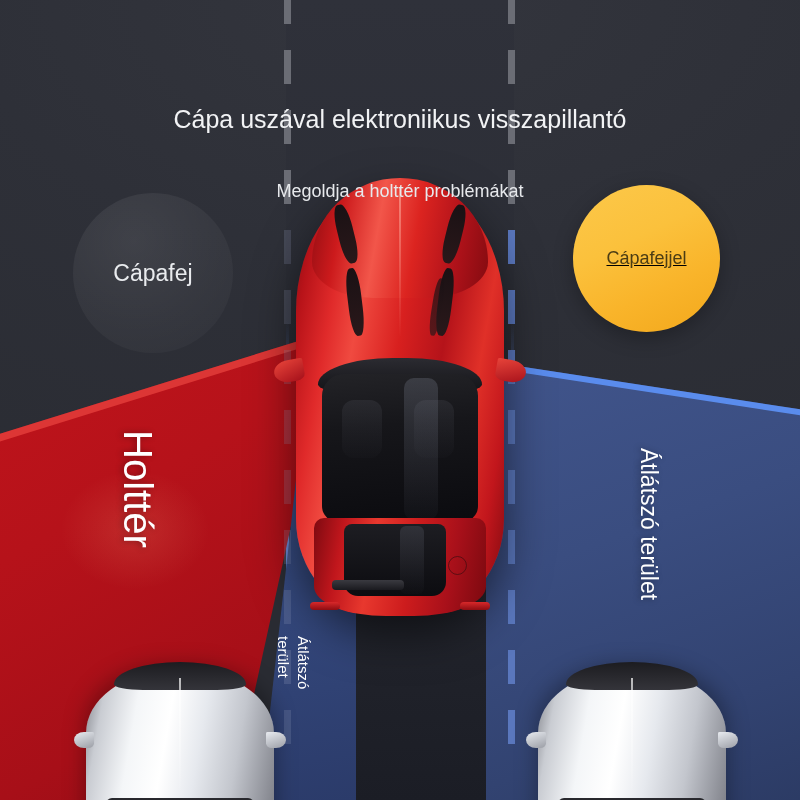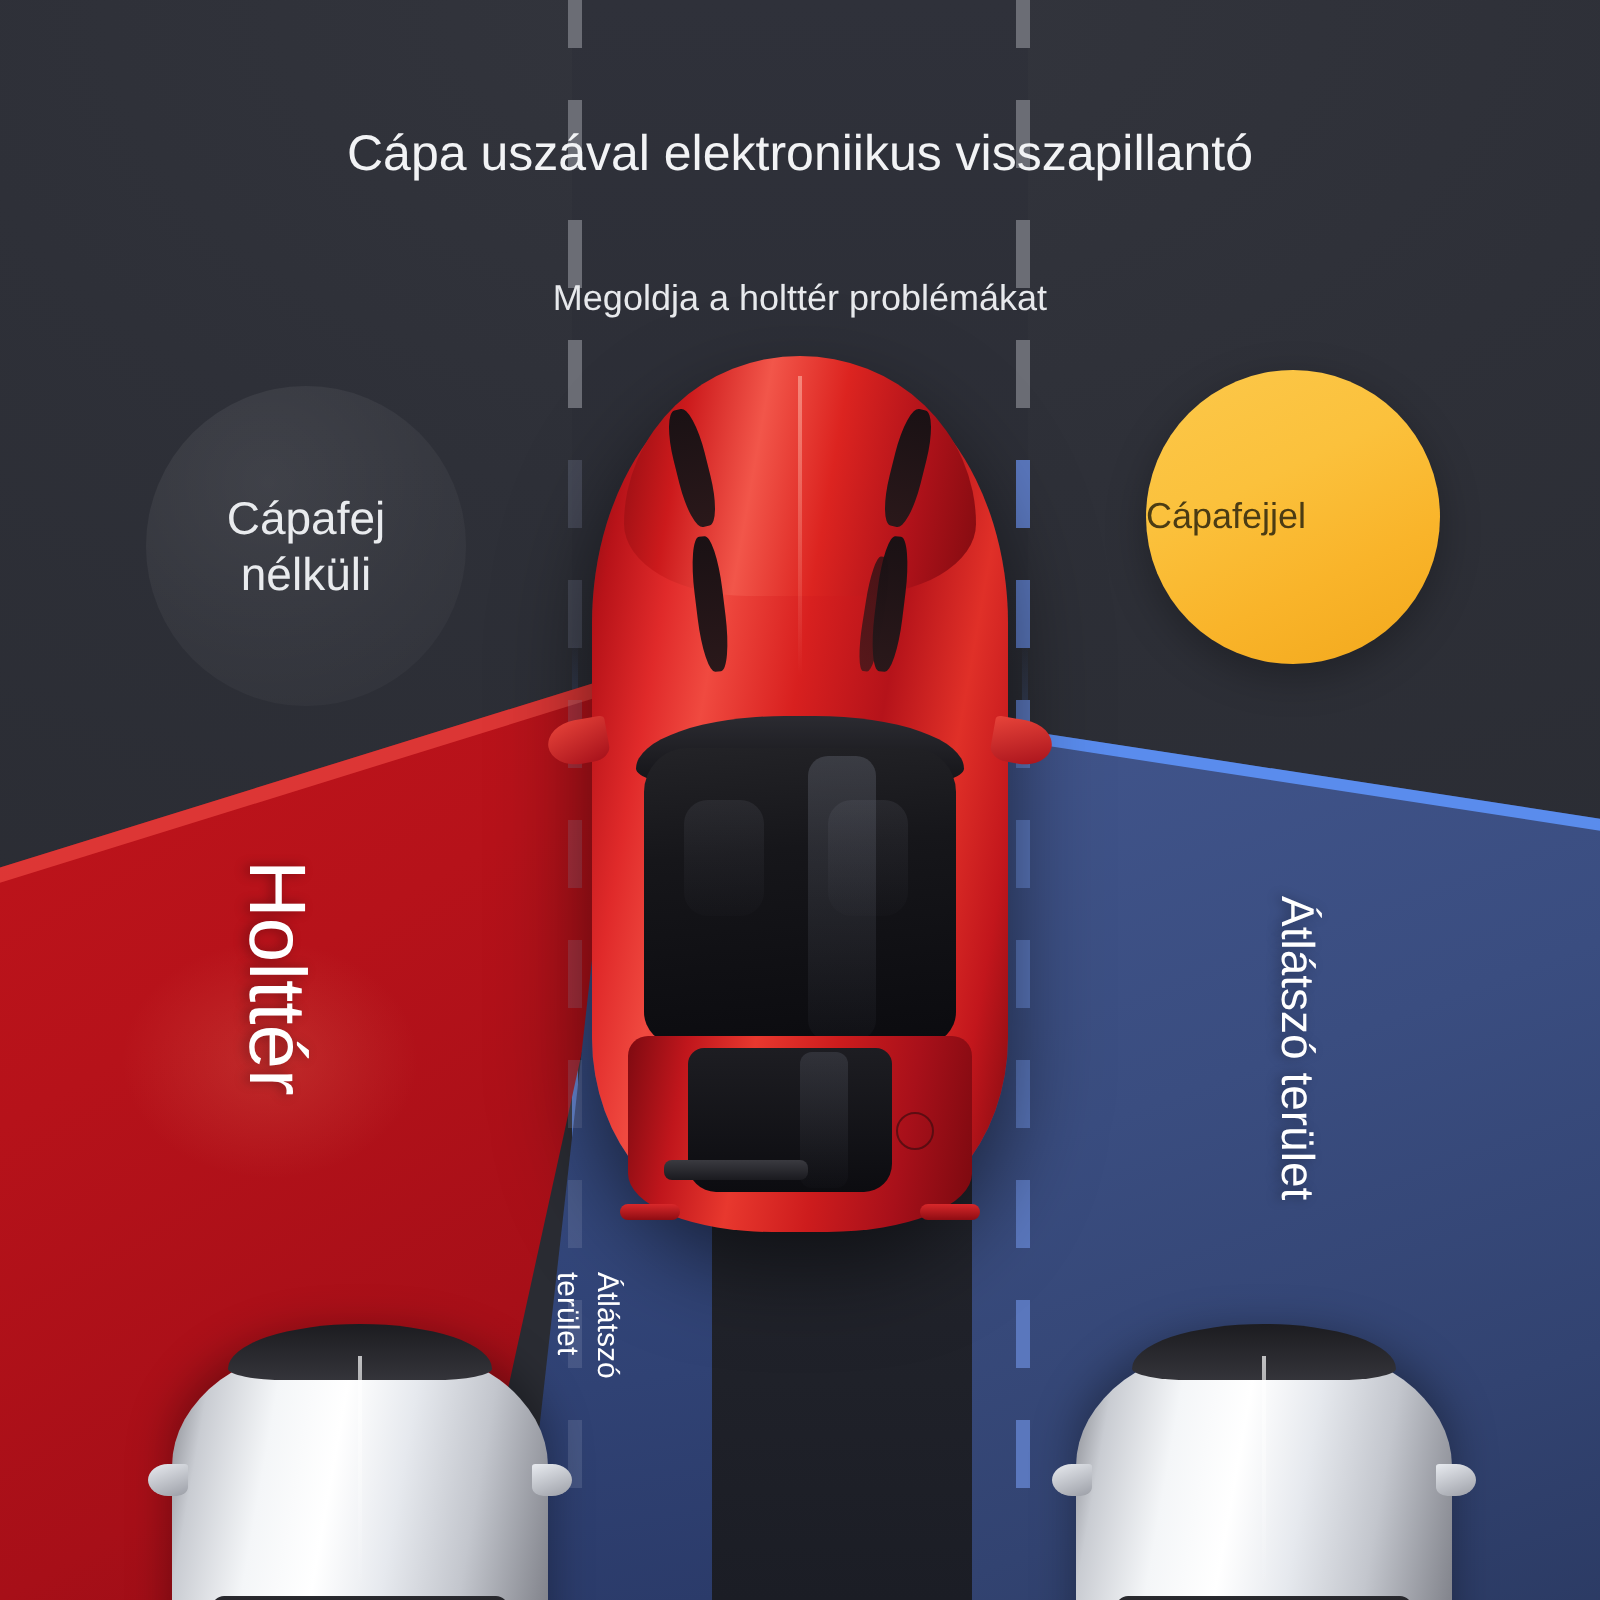--- a/index.html
+++ b/index.html
@@ -203,30 +203,30 @@
     display:flex;align-items:center;justify-content:center;
   }
   .badge-gray-label{
     color:#e9ebee;font-size:23px;line-height:1.22;text-align:center;font-weight:400;
   }
   .badge-yellow{
     position:absolute;left:573px;top:185px;width:147px;height:147px;
     border-radius:50%;
     background:linear-gradient(155deg,#fcc84a 0%,#fbc13c 38%,#f9b42a 68%,#f2a81c 100%);
     box-shadow:0 6px 20px rgba(0,0,0,.28);
-    display:flex;align-items:center;justify-content:flex-start;
+    display:flex;align-items:center;justify-content:center;text-decoration:underline;
   }
   .badge-yellow-label{
     color:#4b3c14;font-size:18px;font-weight:400;
   }
 
   
   .heading{
     position:absolute;left:0;width:800px;text-align:center;
-    color:#f2f3f5;font-weight:400;
+    color:#f2f3f5;font-weight:400;margin-top:42px;
   }
   .heading.h1{top:63px;font-size:25px;}
   .heading.h2{top:139px;font-size:18px;color:#e7e9ec;}
 
   
   .vlabel{
     position:absolute;color:#ffffff;white-space:nowrap;
     transform-origin:left top;
   }
   .vlabel.holtter{
@@ -336,21 +336,20 @@
     <div class="cw-wiper"></div>
 
   </div>
 
   <div class="heading h1">Cápa uszával elektroniikus visszapillantó</div>
   <div class="heading h2">Megoldja a holttér problémákat</div>
 
   <div class="badge-gray">
     <div class="badge-gray-label">
       <div>Cápafej</div>
-      <div>nélküli</div>
     </div>
   </div>
 
   <div class="badge-yellow">
     <span class="badge-yellow-label">Cápafejjel</span>
   </div>
 
   <div class="vlabel holtter">Holttér</div>
   <div class="vlabel blue-right">Átlátszó terület</div>
   <div class="vlabel blue-narrow">

